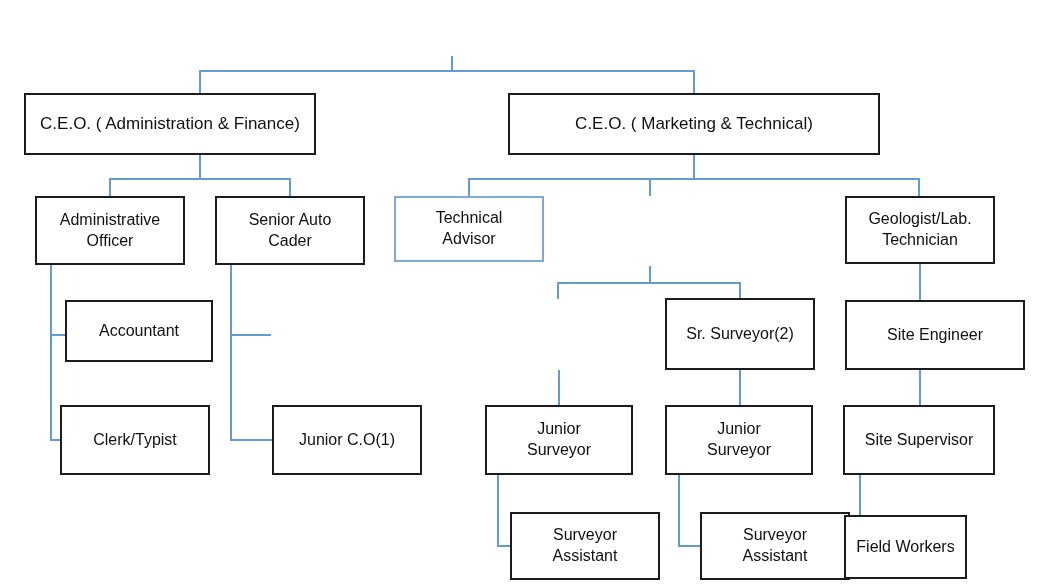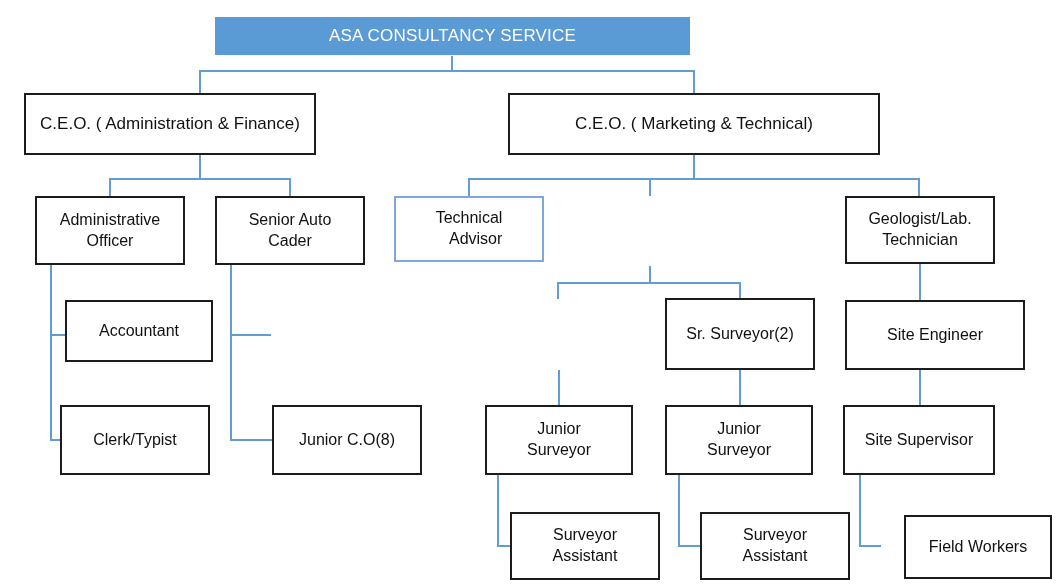--- a/index.html
+++ b/index.html
@@ -20,21 +20,21 @@
     position:absolute;box-sizing:border-box;border:2px solid var(--box_border);
     background:var(--bg);display:flex;align-items:center;justify-content:center;
     text-align:center;font-size:16px;line-height:1.3;white-space:pre-line;
     padding:2px 4px;
   }
   .node.banner{
     background:var(--banner_fill);border:1px solid var(--banner_fill);
     color:var(--banner_text);font-size:17px;letter-spacing:.2px;
   }
   .node.ceo{font-size:17px;}
-  .node.highlight{border:2px solid var(--highlight_border);text-align:right;}
+  .node.highlight{border:2px solid var(--highlight_border);}
   .c{position:absolute;background:var(--connector);}
   .cv{width:2px;}
   .ch{height:2px;}
 </style>
 </head>
 <body>
 
 <div id="stage">
 
   <div class="c cv" style="left:451px;top:56px;height:14px"></div>
@@ -72,45 +72,44 @@
   <div class="c cv" style="left:497px;top:475px;height:72px"></div>
   <div class="c ch" style="left:497px;top:545px;width:14px"></div>
   <div class="c cv" style="left:678px;top:475px;height:72px"></div>
   <div class="c ch" style="left:678px;top:545px;width:23px"></div>
 
   <div class="c cv" style="left:919px;top:264px;height:37px"></div>
   <div class="c cv" style="left:919px;top:370px;height:36px"></div>
   <div class="c cv" style="left:859px;top:475px;height:72px"></div>
   <div class="c ch" style="left:859px;top:545px;width:22px"></div>
 
-  <div class="node banner" style="left:215px;top:17px;width:475px;height:38px">ASA CONSULTANCY SERVICE</div>
 
   <div class="node ceo" style="left:24px;top:93px;width:292px;height:62px">C.E.O. ( Administration &amp; Finance)</div>
   <div class="node ceo" style="left:508px;top:93px;width:372px;height:62px">C.E.O. ( Marketing &amp; Technical)</div>
 
   <div class="node" style="left:35px;top:196px;width:150px;height:69px">Administrative
 Officer</div>
   <div class="node" style="left:215px;top:196px;width:150px;height:69px">Senior Auto
 Cader</div>
   <div class="node highlight" style="left:394px;top:196px;width:150px;height:66px">Technical
 Advisor</div>
   <div class="node" style="left:845px;top:196px;width:150px;height:68px">Geologist/Lab.
 Technician</div>
 
   <div class="node" style="left:65px;top:300px;width:148px;height:62px">Accountant</div>
   <div class="node" style="left:665px;top:298px;width:150px;height:72px">Sr. Surveyor(2)</div>
   <div class="node" style="left:845px;top:300px;width:180px;height:70px">Site Engineer</div>
 
   <div class="node" style="left:60px;top:405px;width:150px;height:70px">Clerk/Typist</div>
-  <div class="node" style="left:272px;top:405px;width:150px;height:70px">Junior C.O(8)</div>
+  <div class="node" style="left:272px;top:405px;width:150px;height:70px">Junior C.O(1)</div>
   <div class="node" style="left:485px;top:405px;width:148px;height:70px">Junior
 Surveyor</div>
   <div class="node" style="left:665px;top:405px;width:148px;height:70px">Junior
 Surveyor</div>
   <div class="node" style="left:843px;top:405px;width:152px;height:70px">Site Supervisor</div>
 
   <div class="node" style="left:510px;top:512px;width:150px;height:68px">Surveyor
 Assistant</div>
   <div class="node" style="left:700px;top:512px;width:150px;height:68px">Surveyor
 Assistant</div>
-  <div class="node" style="left:904px;top:515px;width:148px;height:64px">Field Workers</div>
+  <div class="node" style="left:844px;top:515px;width:123px;height:64px">Field Workers</div>
 
 </div>
 
 </body></html>

